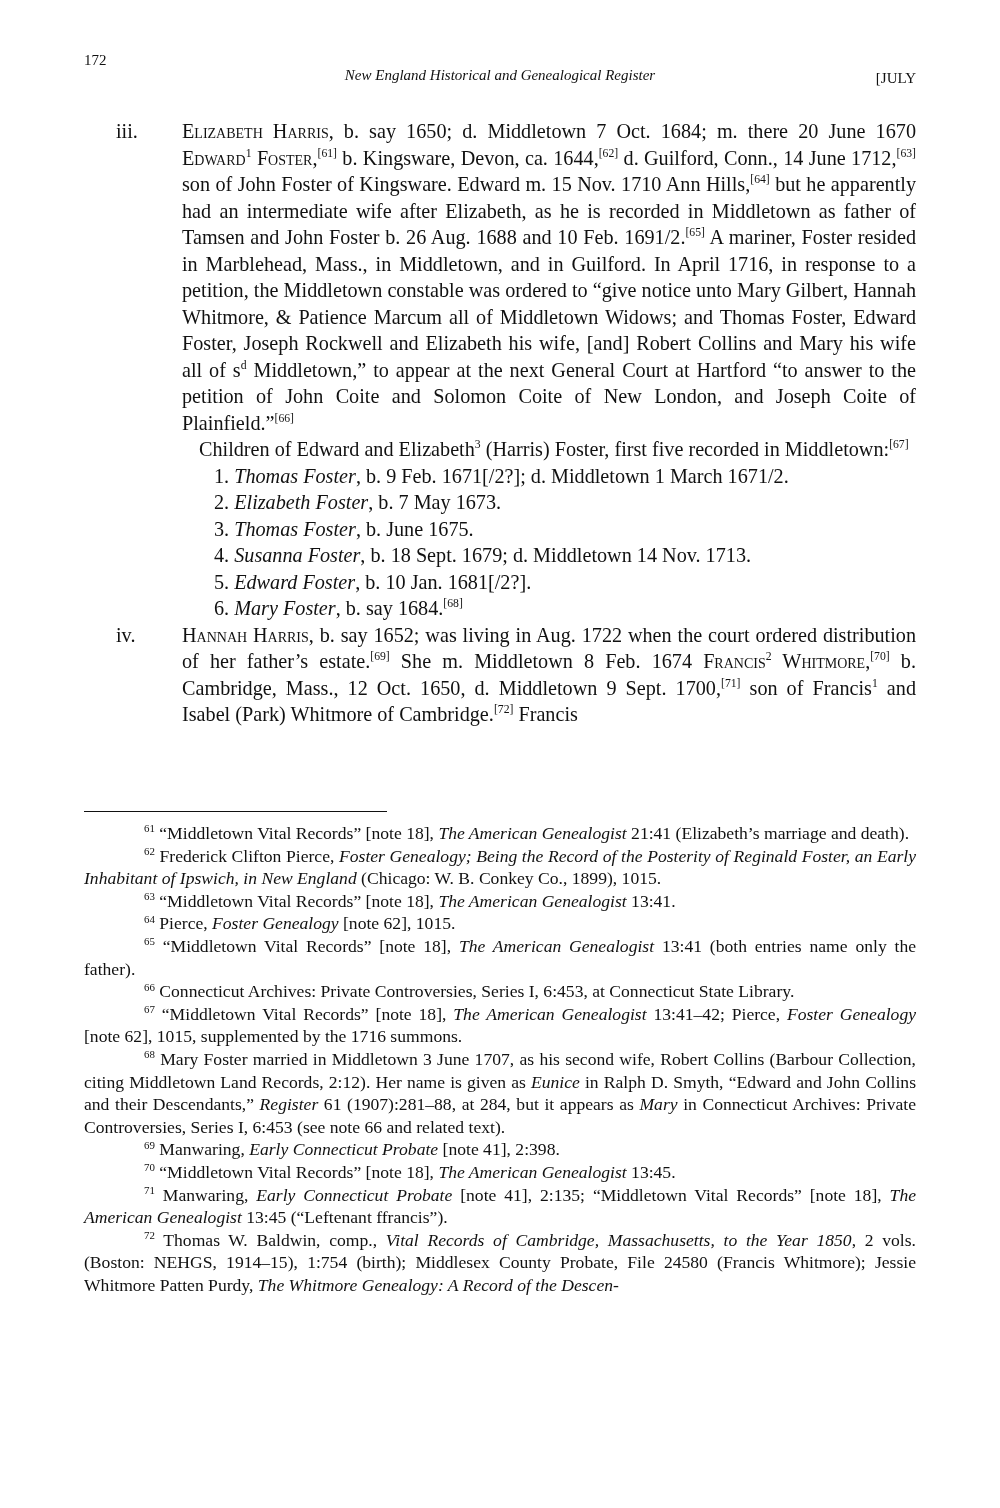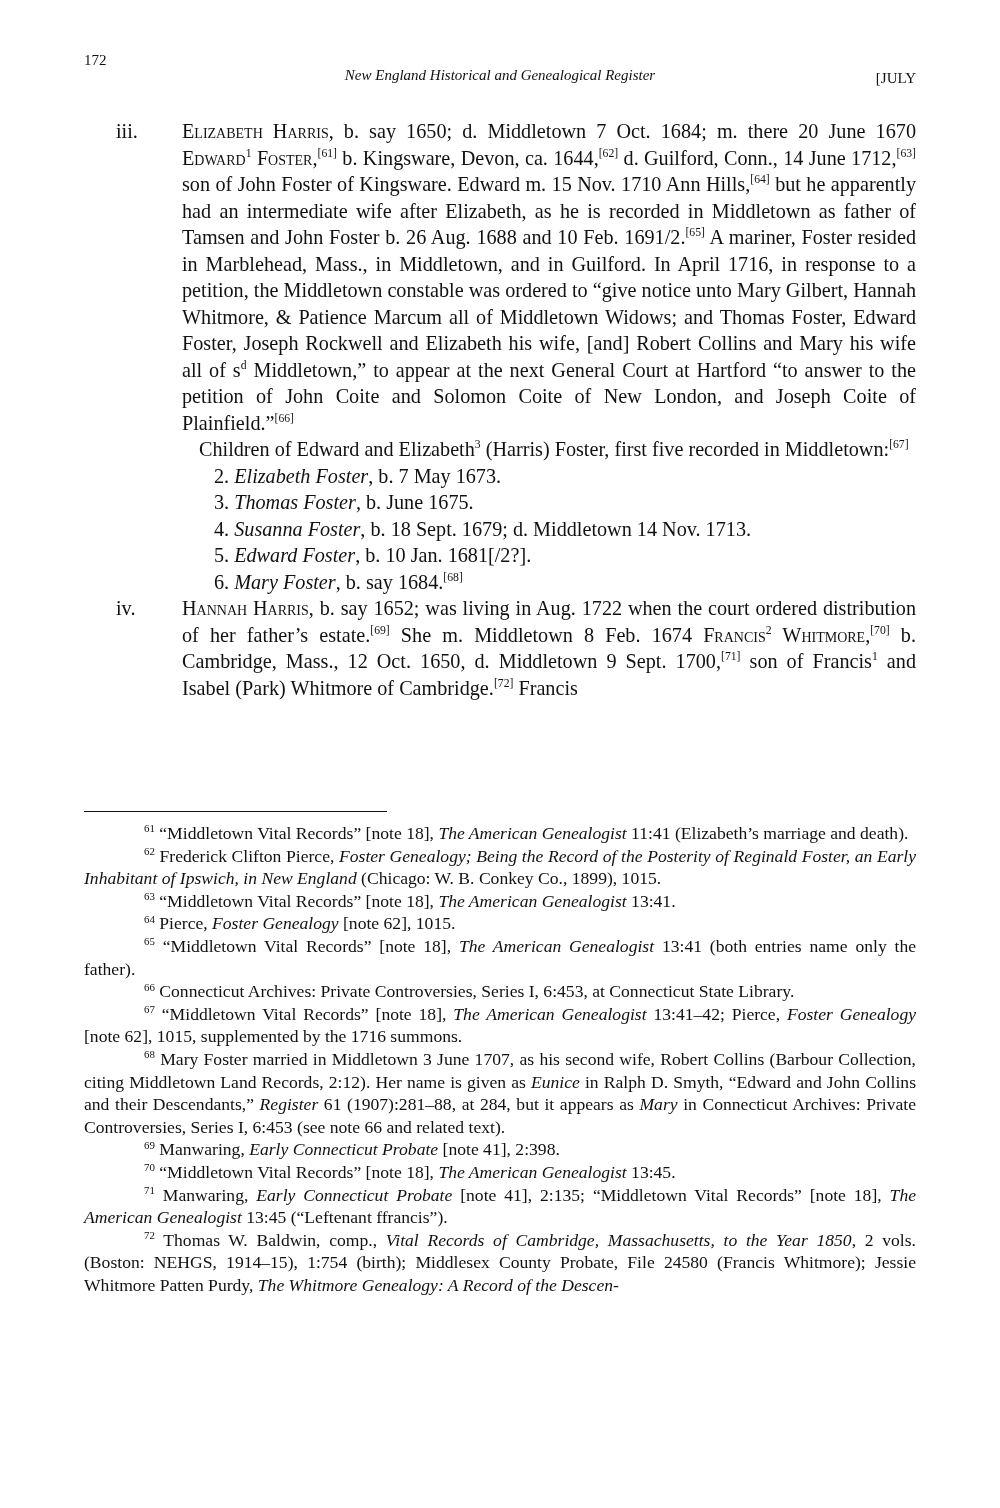--- a/index.html
+++ b/index.html
@@ -38,34 +38,35 @@
     <span class="rh-month">[JULY</span>
   </div>
 
   <div class="body-text">
 
     <p class="entry"><span class="roman">iii.</span><span class="sc">Elizabeth Harris</span><span>, b. say 1650; d. Middletown 7 Oct. 1684; m. there 20 June 1670 </span><span class="sc">Edward</span><sup>1</sup><span class="sc"> Foster,</span><sup>[61]</sup><span> b. Kingsware, Devon, ca. 1644,</span><sup>[62]</sup><span> d. Guilford, Conn., 14 June 1712,</span><sup>[63]</sup><span> son of John Foster of Kingsware. Edward m. 15 Nov. 1710 Ann Hills,</span><sup>[64]</sup><span> but he apparently had an intermediate wife after Elizabeth, as he is recorded in Middletown as father of Tamsen and John Foster b. 26 Aug. 1688 and 10 Feb. 1691/2.</span><sup>[65]</sup><span> A mariner, Foster resided in Marblehead, Mass., in Middletown, and in Guilford. In April 1716, in response to a petition, the Middletown constable was ordered to “give notice unto Mary Gilbert, Hannah Whitmore, &amp; Patience Marcum all of Middletown Widows; and Thomas Foster, Edward Foster, Joseph Rockwell and Elizabeth his wife, [and] Robert Collins and Mary his wife all of s</span><sup>d</sup><span> Middletown,” to appear at the next General Court at Hartford “to answer to the petition of John Coite and Solomon Coite of New London, and Joseph Coite of Plainfield.”</span><sup>[66]</sup></p>
 
     <p class="children-head"><span>Children of Edward and Elizabeth</span><sup>3</sup><span> (Harris) Foster, first five recorded in Middletown:</span><sup>[67]</sup></p>
 
     <div>
+      <p class="child"><span>1. </span><em>Thomas Foster</em><span>, b. 9 Feb. 1671[/2?]; d. Middletown 1 March 1671/2.</span></p>
       <p class="child"><span>2. </span><em>Elizabeth Foster</em><span>, b. 7 May 1673.</span></p>
       <p class="child"><span>3. </span><em>Thomas Foster</em><span>, b. June 1675.</span></p>
       <p class="child"><span>4. </span><em>Susanna Foster</em><span>, b. 18 Sept. 1679; d. Middletown 14 Nov. 1713.</span></p>
       <p class="child"><span>5. </span><em>Edward Foster</em><span>, b. 10 Jan. 1681[/2?].</span></p>
       <p class="child"><span>6. </span><em>Mary Foster</em><span>, b. say 1684.</span><sup>[68]</sup></p>
     </div>
 
     <p class="entry"><span class="roman iv">iv.</span><span class="sc">Hannah Harris</span><span>, b. say 1652; was living in Aug. 1722 when the court ordered distribution of her father’s estate.</span><sup>[69]</sup><span> She m. Middletown 8 Feb. 1674 </span><span class="sc">Francis</span><sup>2</sup><span class="sc"> Whitmore,</span><sup>[70]</sup><span> b. Cambridge, Mass., 12 Oct. 1650, d. Middletown 9 Sept. 1700,</span><sup>[71]</sup><span> son of Francis</span><sup>1</sup><span> and Isabel (Park) Whitmore of Cambridge.</span><sup>[72]</sup><span> Francis</span></p>
   </div>
 
   <div class="fn-rule"></div>
 
   <div class="footnotes">
-    <p class="fn"><sup>61</sup><span> “Middletown Vital Records” [note 18], </span><em>The American Genealogist</em><span> 11:41 (Elizabeth’s marriage and death).</span></p>
+    <p class="fn"><sup>61</sup><span> “Middletown Vital Records” [note 18], </span><em>The American Genealogist</em><span> 21:41 (Elizabeth’s marriage and death).</span></p>
     <p class="fn"><sup>62</sup><span> Frederick Clifton Pierce, </span><em>Foster Genealogy; Being the Record of the Posterity of Reginald Foster, an Early Inhabitant of Ipswich, in New England</em><span> (Chicago: W. B. Conkey Co., 1899), 1015.</span></p>
     <p class="fn"><sup>63</sup><span> “Middletown Vital Records” [note 18], </span><em>The American Genealogist</em><span> 13:41.</span></p>
     <p class="fn"><sup>64</sup><span> Pierce, </span><em>Foster Genealogy</em><span> [note 62], 1015.</span></p>
     <p class="fn"><sup>65</sup><span> “Middletown Vital Records” [note 18], </span><em>The American Genealogist</em><span> 13:41 (both entries name only the father).</span></p>
     <p class="fn"><sup>66</sup><span> Connecticut Archives: Private Controversies, Series I, 6:453, at Connecticut State Library.</span></p>
     <p class="fn"><sup>67</sup><span> “Middletown Vital Records” [note 18], </span><em>The American Genealogist</em><span> 13:41–42; Pierce, </span><em>Foster Genealogy</em><span> [note 62], 1015, supplemented by the 1716 summons.</span></p>
     <p class="fn"><sup>68</sup><span> Mary Foster married in Middletown 3 June 1707, as his second wife, Robert Collins (Barbour Collection, citing Middletown Land Records, 2:12). Her name is given as </span><em>Eunice</em><span> in Ralph D. Smyth, “Edward and John Collins and their Descendants,” </span><em>Register</em><span> 61 (1907):281–88, at 284, but it appears as </span><em>Mary</em><span> in Connecticut Archives: Private Controversies, Series I, 6:453 (see note 66 and related text).</span></p>
     <p class="fn"><sup>69</sup><span> Manwaring, </span><em>Early Connecticut Probate</em><span> [note 41], 2:398.</span></p>
     <p class="fn"><sup>70</sup><span> “Middletown Vital Records” [note 18], </span><em>The American Genealogist</em><span> 13:45.</span></p>
     <p class="fn"><sup>71</sup><span> Manwaring, </span><em>Early Connecticut Probate</em><span> [note 41], 2:135; “Middletown Vital Records” [note 18], </span><em>The American Genealogist</em><span> 13:45 (“Leftenant ffrancis”).</span></p>

